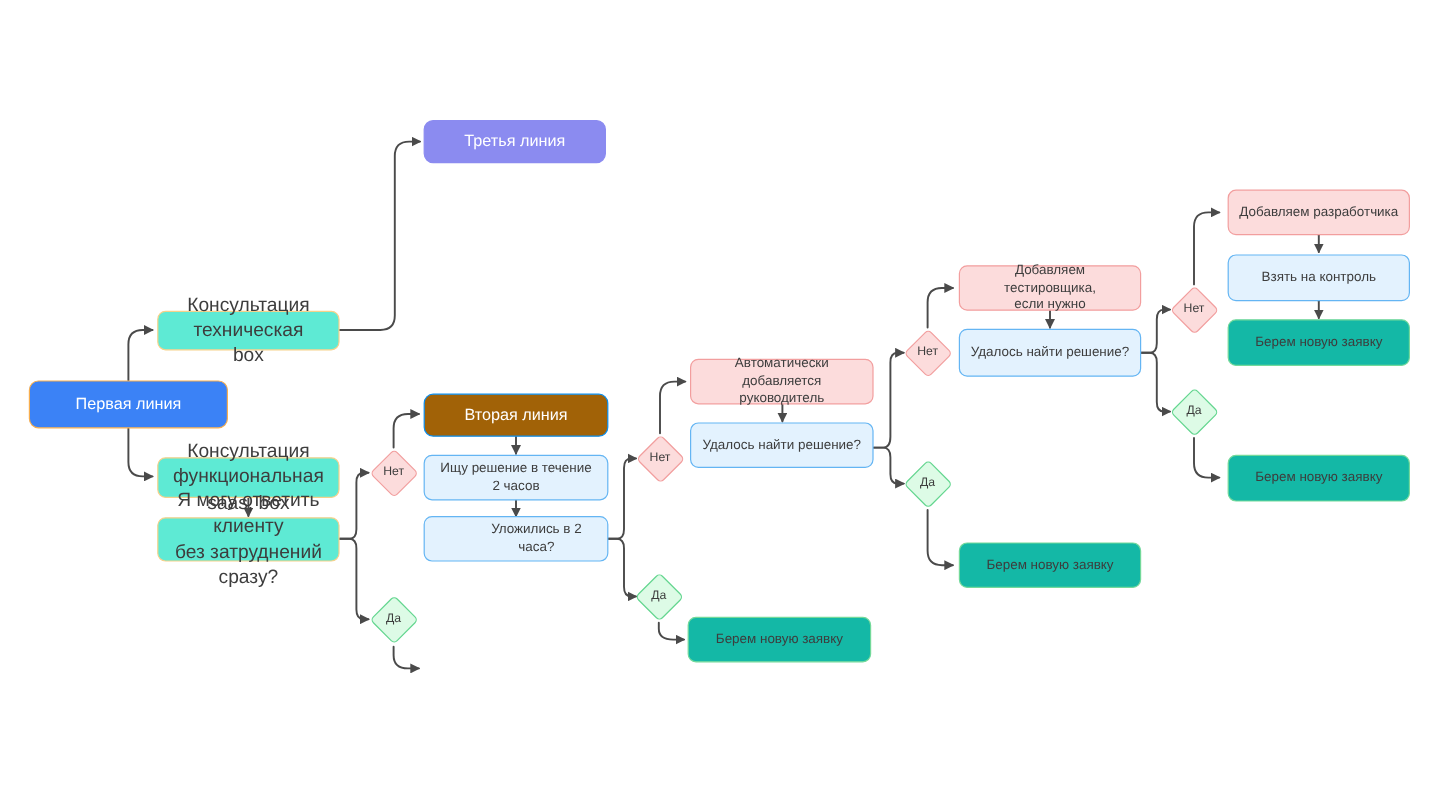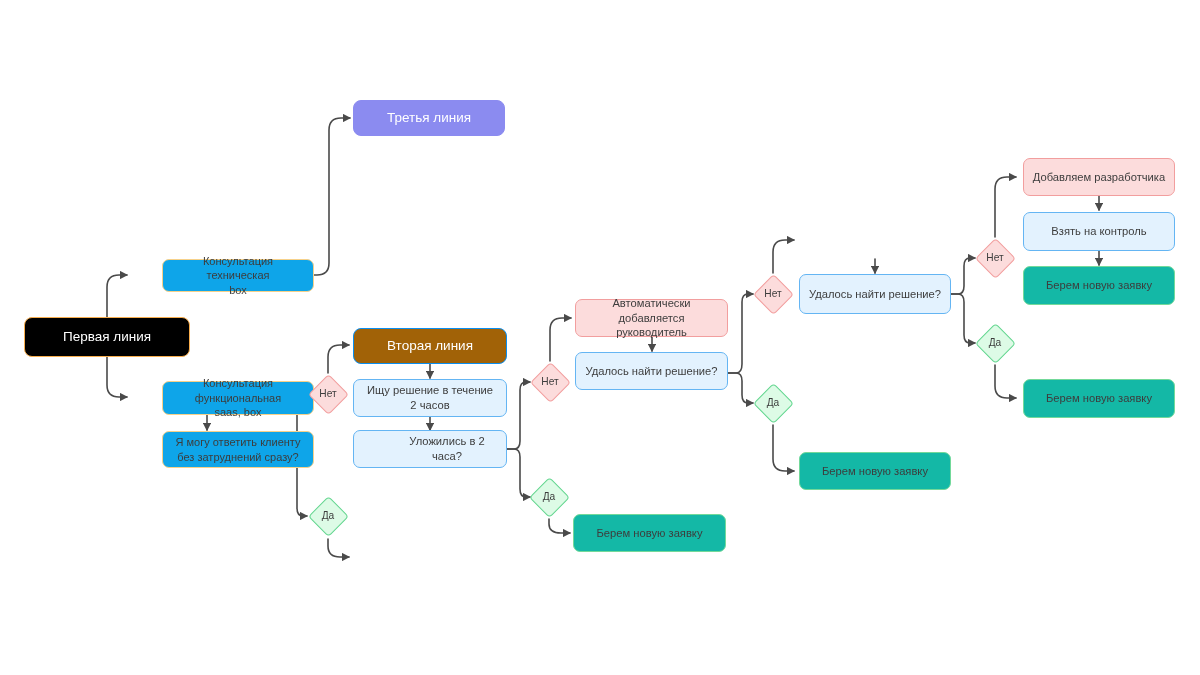--- a/index.html
+++ b/index.html
@@ -29,46 +29,45 @@
     text-align: center;
     border-radius: 7px;
     border: 1.3px solid transparent;
     line-height: 1.32;
     padding: 2px 7px;
     white-space: pre-line;
     z-index: 2;
   }
   
   .n-primary-orange {
-    background: #000000;
+    background: #3b82f6;
     border-color: #f8ae4e;
     color: #ffffff;
     font-size: 13.5px;
     border-radius: 8px;
   }
   .n-primary-blue {
     background: #a16207;
     border-color: #0a8ef0;
     color: #ffffff;
     font-size: 13.5px;
     border-radius: 8px;
   }
   .n-primary-purple {
     background: #8b8bf0;
     border-color: #8b8bf0;
     color: #ffffff;
     font-size: 13.5px;
     border-radius: 8px;
   }
   .n-yellow {
-    background: #0ea5e9;
+    background: #5eead4;
     border-color: #f6d18a;
     color: #3d3d3d;
-    font-size: 11px;
-    margin-left: 31px;
+    font-size: 16px;
   }
   .n-blue {
     background: #e3f2fe;
     border-color: #64b5f3;
     color: #3d3d3d;
     font-size: 11.2px;
   }
   .n-red {
     background: #fcdcdc;
     border-color: #f29e9e;
@@ -226,20 +225,22 @@
   <div class="diamond d-no" style="left:753px; top:274px; width:40px; height:40px;">
     <span class="shape"></span>
     <span class="dlabel">Нет</span>
   </div>
 
   <div class="diamond d-yes" style="left:753px; top:383px; width:40px; height:40px;">
     <span class="shape"></span>
     <span class="dlabel">Да</span>
   </div>
 
+  <div class="node n-red" style="left:799px; top:221px; width:152px; height:38px;">Добавляем тестировщика,
+если нужно</div>
 
   <div class="node n-blue" style="left:799px; top:274px; width:152px; height:40px;">Удалось найти решение?</div>
 
   <div class="node n-green" style="left:799px; top:452px; width:152px; height:38px;">Берем новую заявку</div>
 
   <div class="diamond d-no" style="left:975px; top:238px; width:40px; height:40px;">
     <span class="shape"></span>
     <span class="dlabel">Нет</span>
   </div>
 

